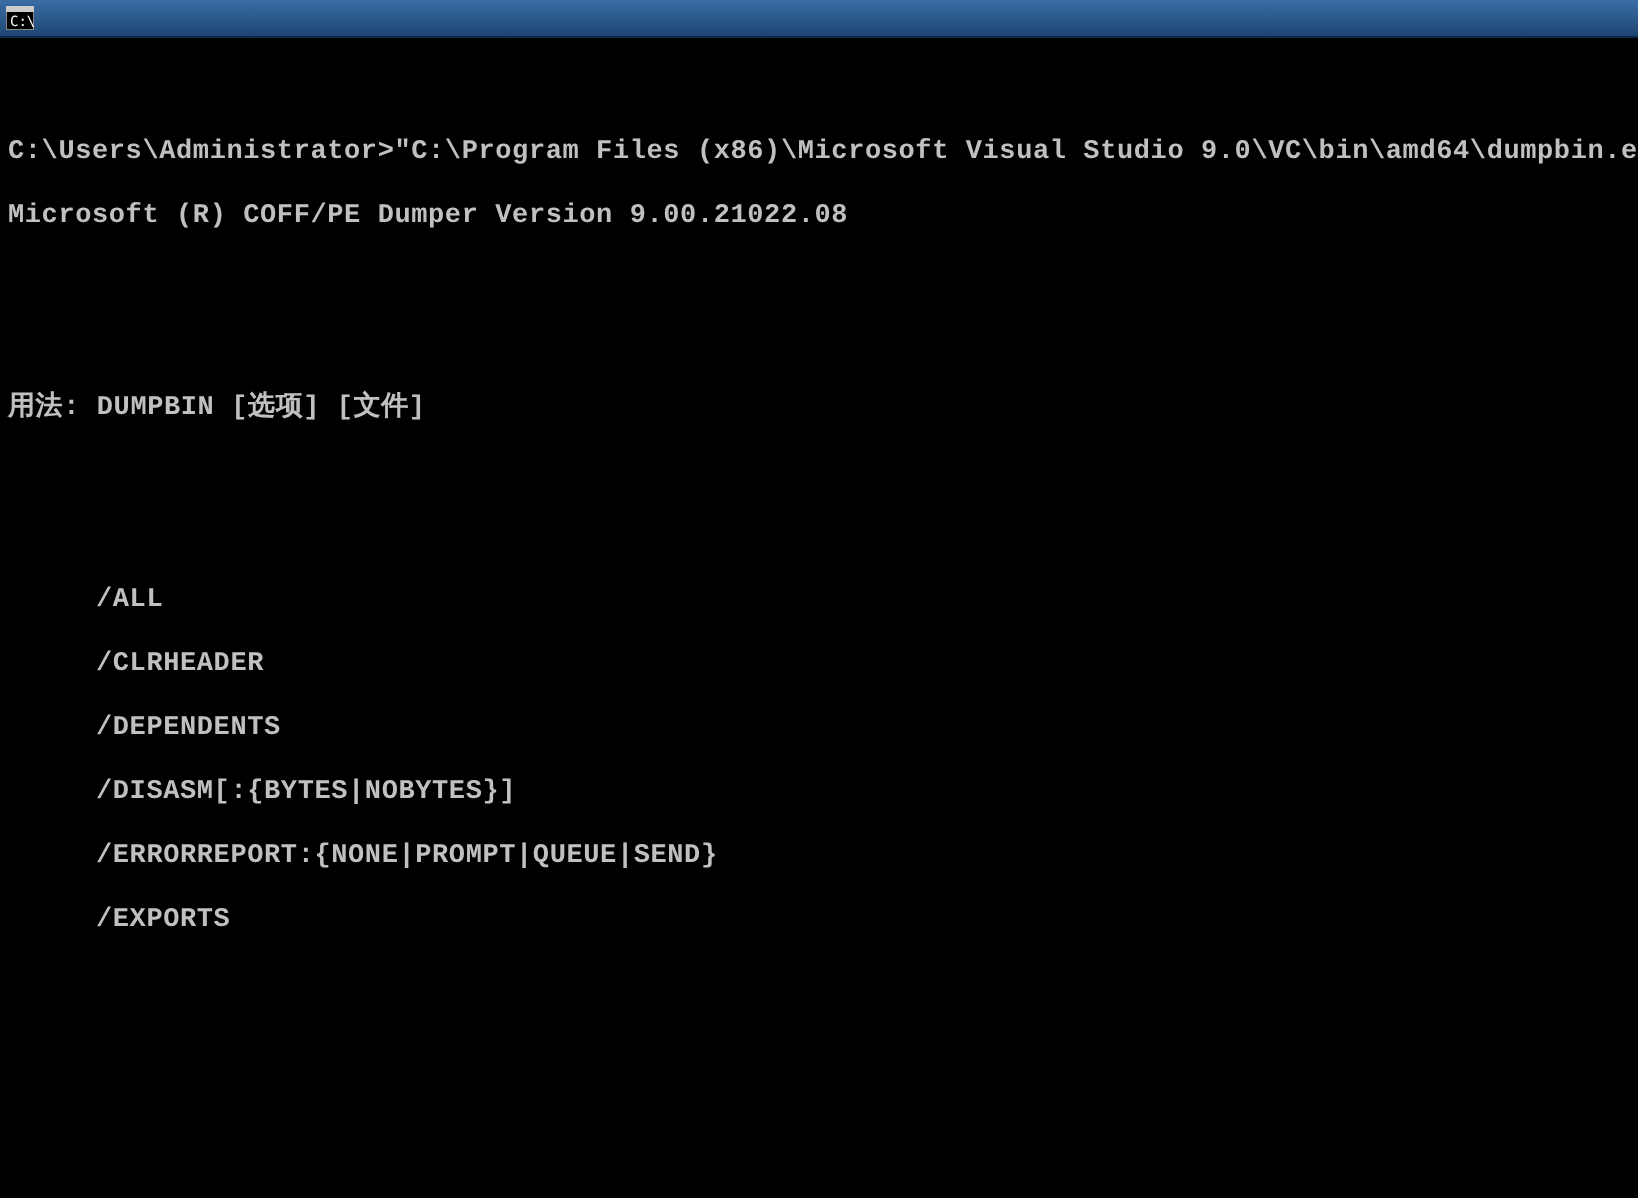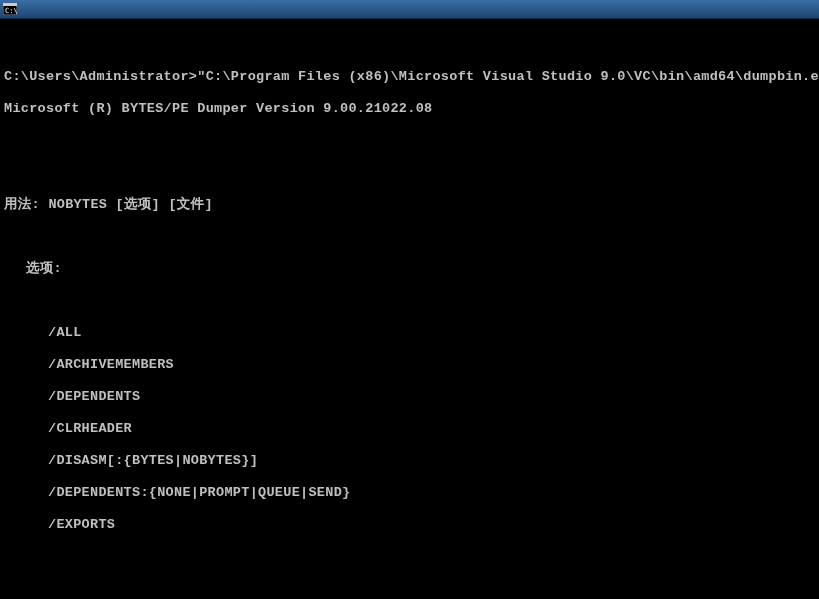--- a/index.html
+++ b/index.html
@@ -71,33 +71,31 @@
       <rect x="0" y="0" width="14" height="12" fill="#000" stroke="#888" stroke-width="1"></rect>
       <rect x="0" y="0" width="14" height="3" fill="#ccc"></rect>
       <text x="2" y="10" font-size="7" fill="#fff" font-family="monospace">C:\</text>
     </svg>
   </span>
 </div>
 
 <div class="terminal">
 <div class="line"></div>
 <div class="line">C:\Users\Administrator&gt;"C:\Program Files (x86)\Microsoft Visual Studio 9.0\VC\bin\amd64\dumpbin.exe"</div>
-<div class="line">Microsoft (R) BYTES/PE Dumper Version 9.00.21022.08</div>
+<div class="line">Microsoft (R) COFF/PE Dumper Version 9.00.21022.08</div>
 <div class="line"></div>
 <div class="line"></div>
-<div class="line">用法: NOBYTES [选项] [文件]</div>
+<div class="line">用法: DUMPBIN [选项] [文件]</div>
 <div class="line"></div>
-<div class="line indent1">选项:</div>
 <div class="line"></div>
 <div class="line indent2">/ALL</div>
-<div class="line indent2">/ARCHIVEMEMBERS</div>
+<div class="line indent2">/CLRHEADER</div>
 <div class="line indent2">/DEPENDENTS</div>
-<div class="line indent2">/CLRHEADER</div>
 <div class="line indent2">/DISASM[:{BYTES|NOBYTES}]</div>
-<div class="line indent2">/DEPENDENTS:{NONE|PROMPT|QUEUE|SEND}</div>
+<div class="line indent2">/ERRORREPORT:{NONE|PROMPT|QUEUE|SEND}</div>
 <div class="line indent2">/EXPORTS</div>
 
 
 
 
 
 
 
 
 

